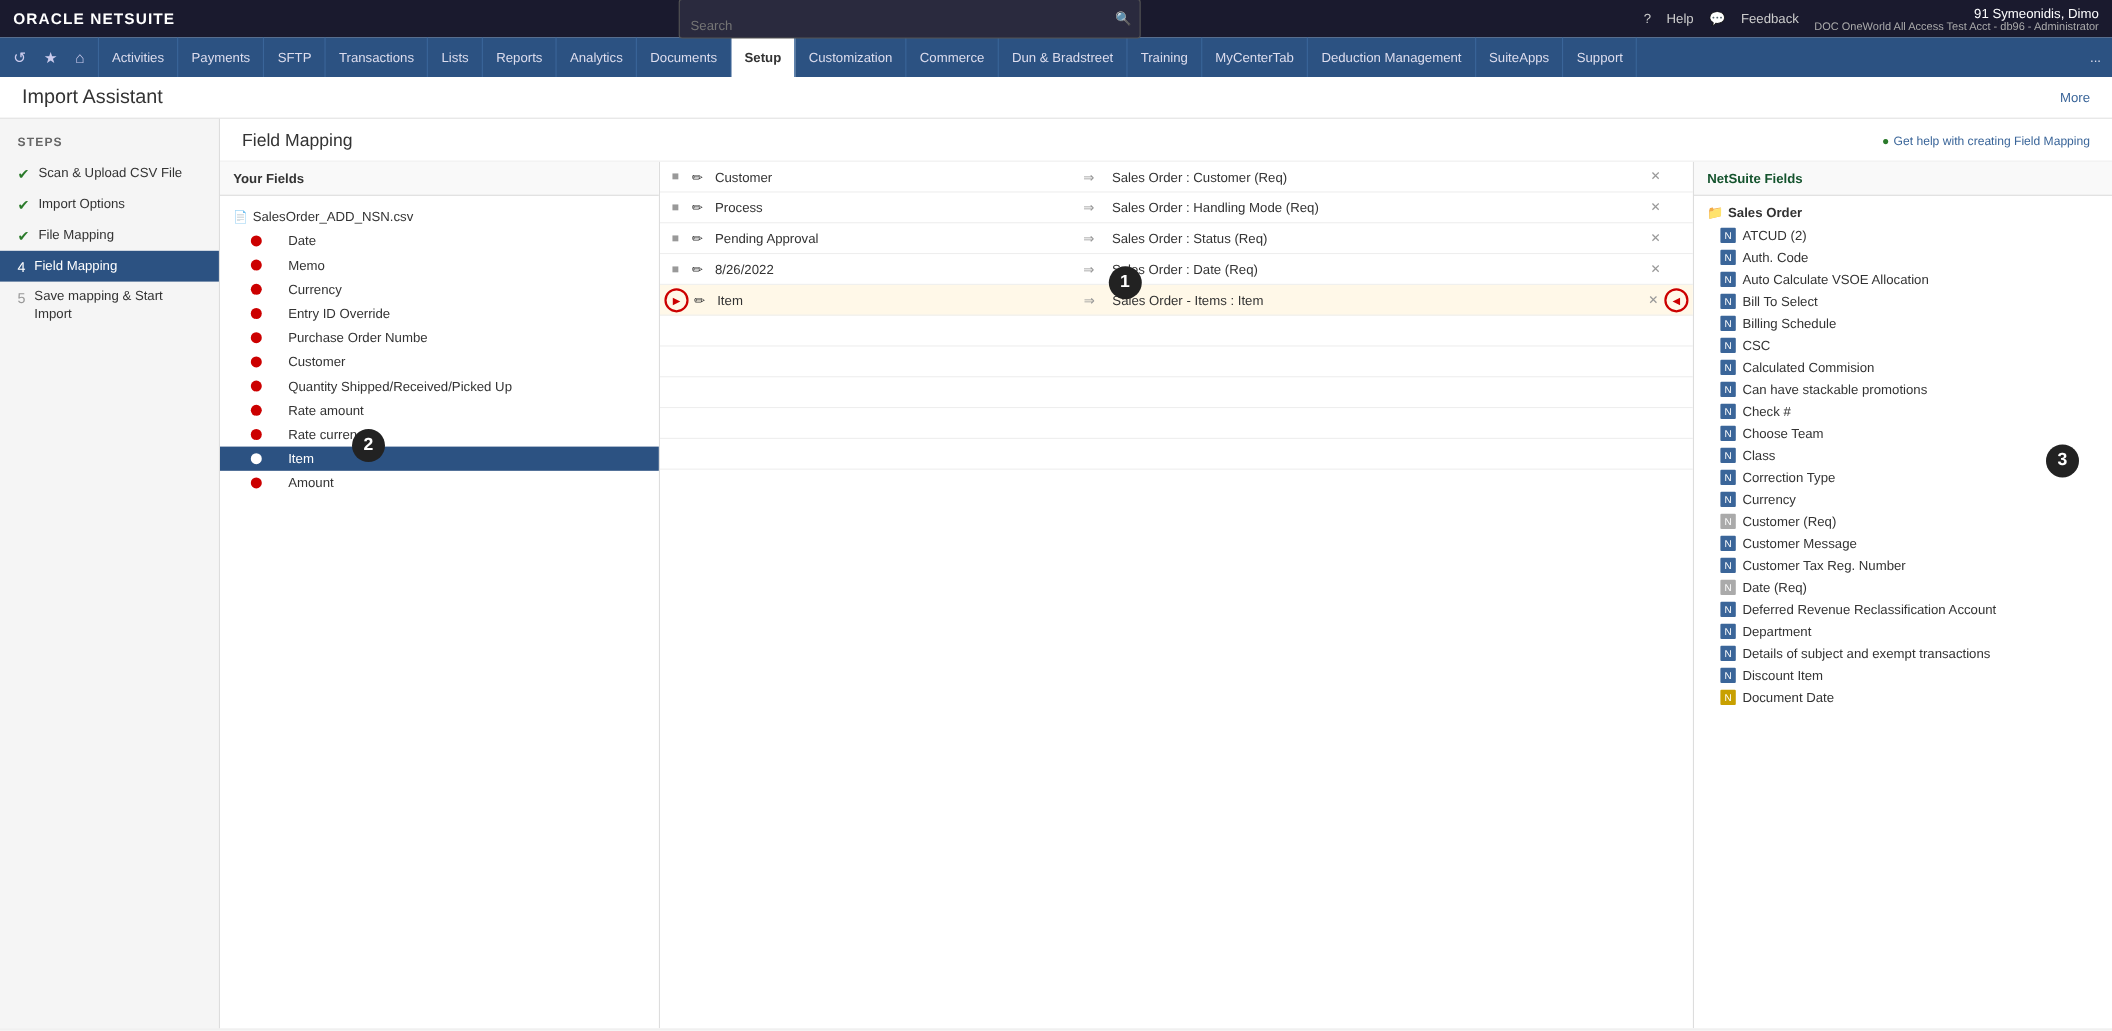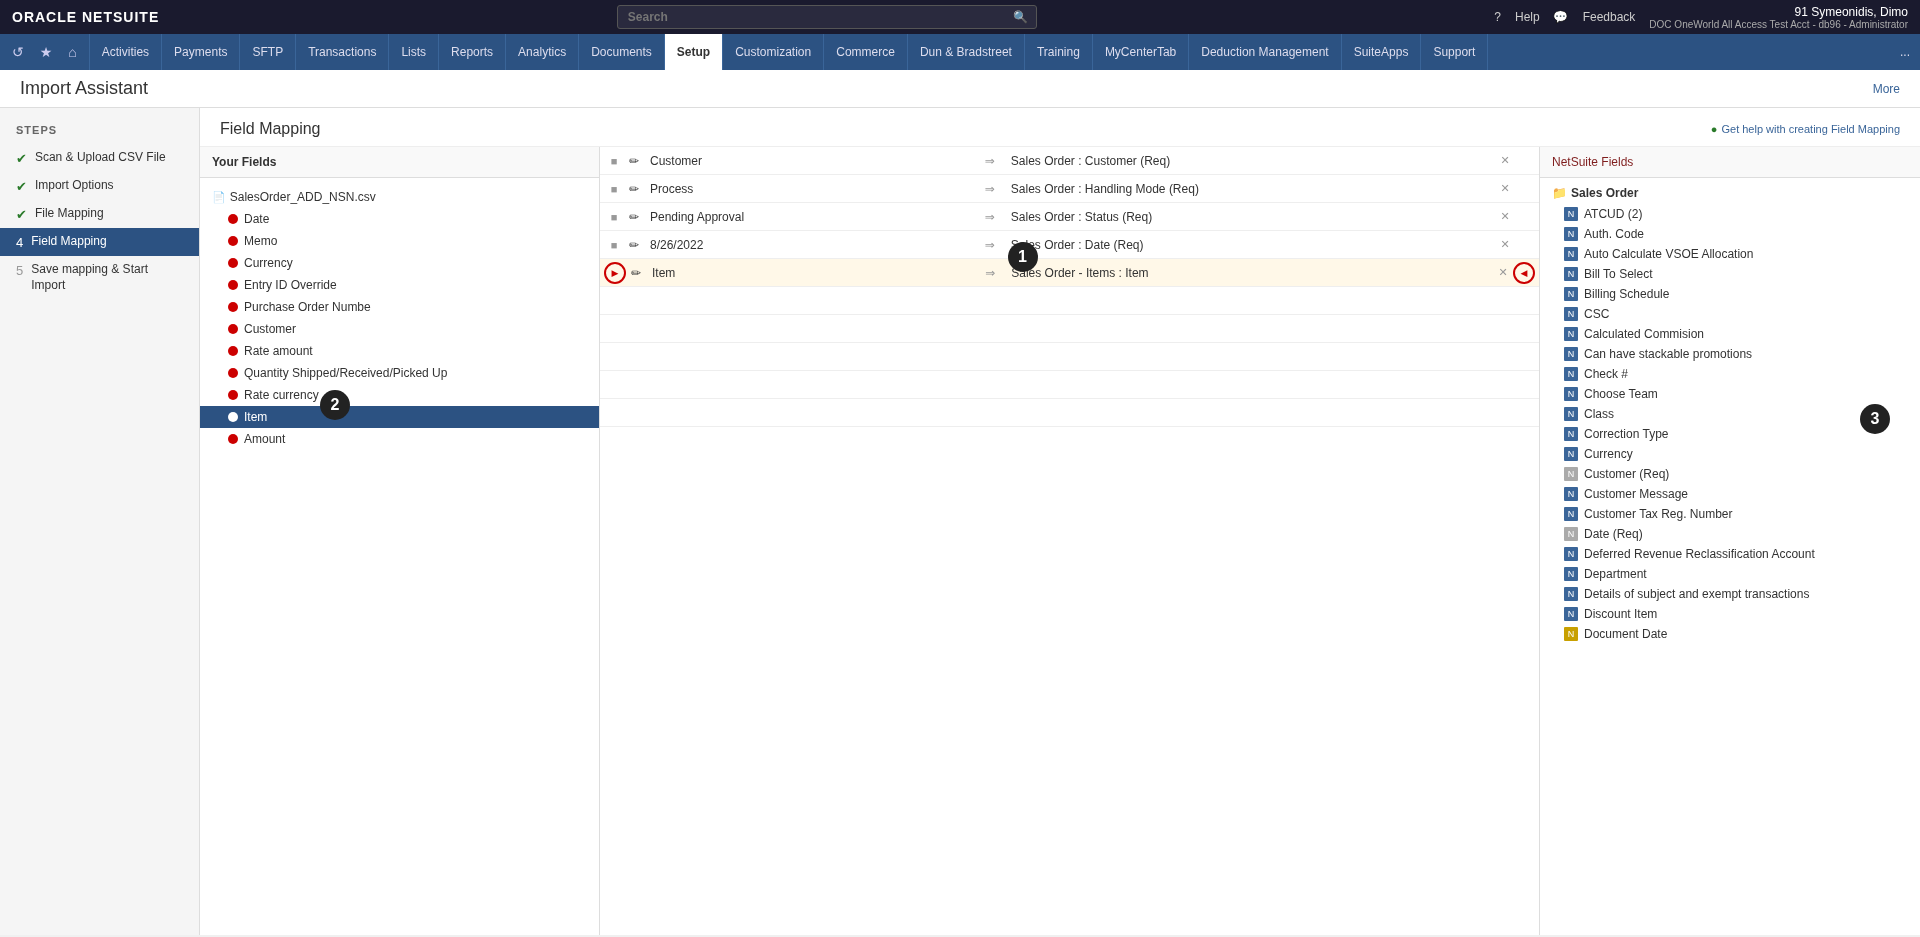--- a/index.html
+++ b/index.html
@@ -17,27 +17,26 @@
     .top-bar-left { display: flex; align-items: center; gap: 16px; }
     .logo { color: #fff; font-size: 14px; font-weight: bold; letter-spacing: 1px; }
     .top-bar-search {
       flex: 1;
       max-width: 420px;
       margin: 0 auto;
       position: relative;
     }
     .top-bar-search input {
       width: 100%;
-      padding: 4px 28px 4px 10px;
+      padding: 16px 28px 4px 10px;
       border: 1px solid #555;
       border-radius: 3px;
       background: #2a2a3e;
       color: #ccc;
       font-size: 12px;
-      font-weight: bold;
     }
     .top-bar-search .search-icon {
       position: absolute;
       right: 8px;
       top: 50%;
       transform: translateY(-50%);
       color: #999;
       font-size: 12px;
     }
     .top-bar-right { display: flex; align-items: center; gap: 14px; color: #ccc; font-size: 12px; }
@@ -156,21 +155,21 @@
       color: #333;
       background: #f9f9f9;
       border-bottom: 1px solid #ddd;
     }
     .panel-content { flex: 1; overflow-y: auto; padding: 8px 0; }
     .file-node { display: flex; align-items: center; gap: 4px; padding: 4px 12px; font-size: 12px; color: #333; }
     .file-icon { color: #999; font-size: 11px; }
     .field-node {
       display: flex;
       align-items: center;
-      gap: 6px;
+      gap: 24px;
       padding: 4px 20px 4px 28px;
       font-size: 12px;
       cursor: pointer;
     }
     .field-node.selected { background: #2c5282; color: #fff; }
     .field-node.selected .field-bullet { background: #fff; }
     .field-bullet { width: 10px; height: 10px; border-radius: 50%; background: #c00; flex-shrink: 0; }
 
     
     .mapping-middle {
@@ -220,23 +219,23 @@
     
     .netsuite-panel {
       width: 380px;
       display: flex;
       flex-direction: column;
       overflow: hidden;
       flex-shrink: 0;
     }
     .ns-panel-header {
       padding: 8px 12px;
-      font-weight: normal;
-      font-size: 12px;
-      color: #7f1d1d;
+      font-weight: bold;
+      font-size: 12px;
+      color: #14532d;
       background: #f9f9f9;
       border-bottom: 1px solid #ddd;
     }
     .ns-panel-content { flex: 1; overflow-y: auto; padding: 4px 0; }
     .ns-group-header {
       display: flex; align-items: center; gap: 4px;
       padding: 4px 12px;
       font-weight: bold;
       font-size: 12px;
       color: #333;
@@ -417,25 +416,25 @@
               <div class="field-node">
                 <span class="field-bullet"></span>
                 <span>Purchase Order Numbe</span>
               </div>
               <div class="field-node">
                 <span class="field-bullet"></span>
                 <span>Customer</span>
               </div>
               <div class="field-node">
                 <span class="field-bullet"></span>
+                <span>Quantity Shipped/Received/Picked Up</span>
+              </div>
+              <div class="field-node">
+                <span class="field-bullet"></span>
                 <span>Rate amount</span>
-              </div>
-              <div class="field-node">
-                <span class="field-bullet"></span>
-                <span>Quantity Shipped/Received/Picked Up</span>
               </div>
               <div class="field-node">
                 <span class="field-bullet"></span>
                 <span>Rate currency</span>
               </div>
               <div class="field-node selected">
                 <span class="field-bullet"></span>
                 <span>Item</span>
               </div>
               <div class="field-node">

